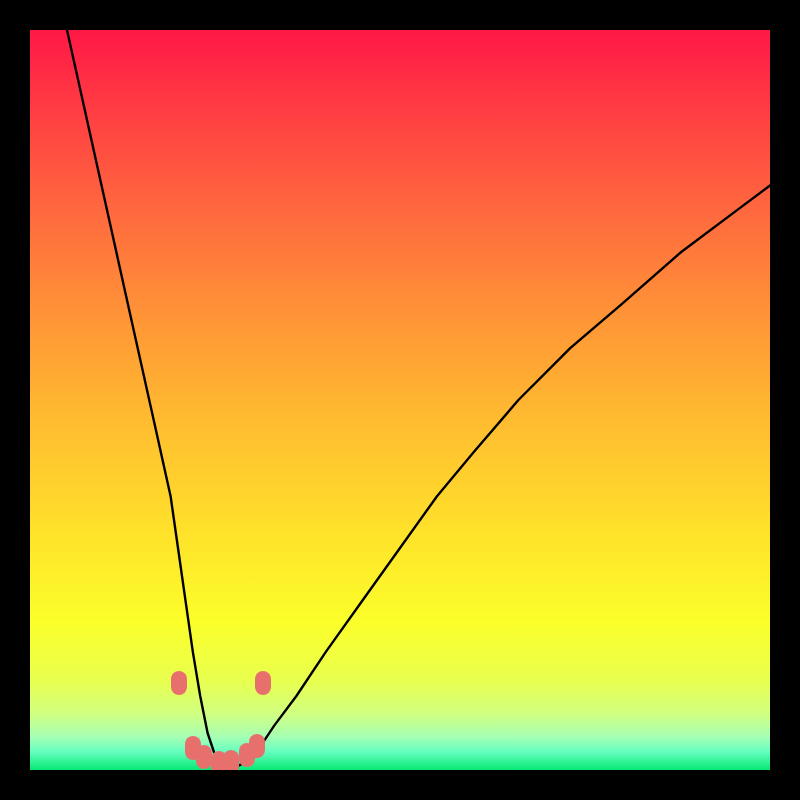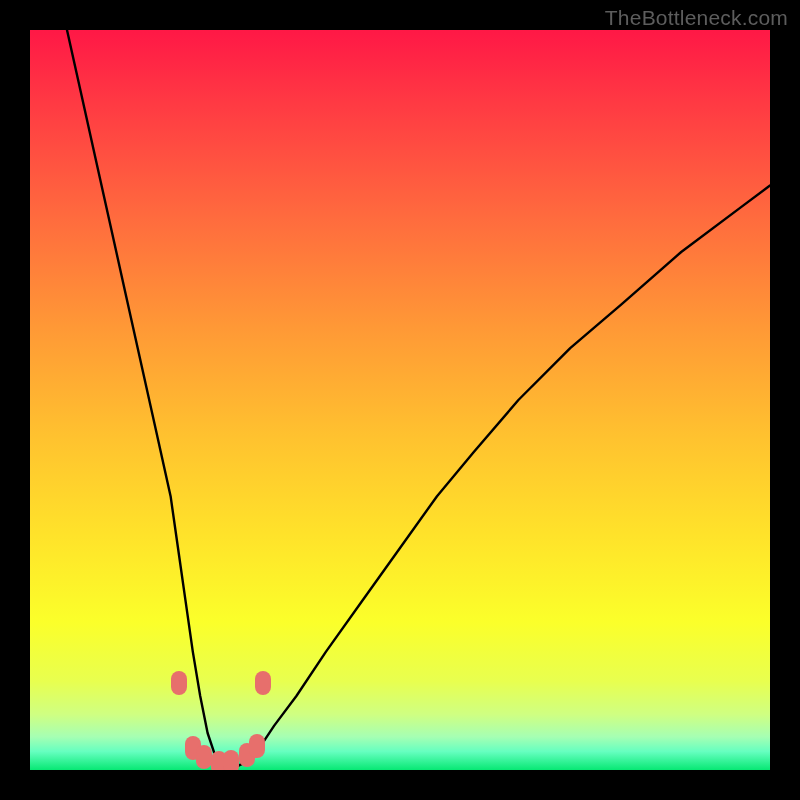--- a/index.html
+++ b/index.html
@@ -93,15 +93,14 @@
         <div class="marker" style="left: 173.9px; top: 726.68px; background: rgb(231, 111, 108);"></div>
         <div class="marker" style="left: 188.7px; top: 732.6px; background: rgb(231, 111, 108);"></div>
         <div class="marker" style="left: 201.28px; top: 731.86px; background: rgb(231, 111, 108);"></div>
         <div class="marker" style="left: 216.82px; top: 725.2px; background: rgb(231, 111, 108);"></div>
         <div class="marker" style="left: 227.18px; top: 715.58px; background: rgb(231, 111, 108);"></div>
         <div class="marker" style="left: 233.1px; top: 652.68px; background: rgb(231, 111, 108);"></div>
       </div>
 
   </div>
 
-  <div class="watermark">TheBottleneck.com</div>
 
 </div>
 
 </body></html>

